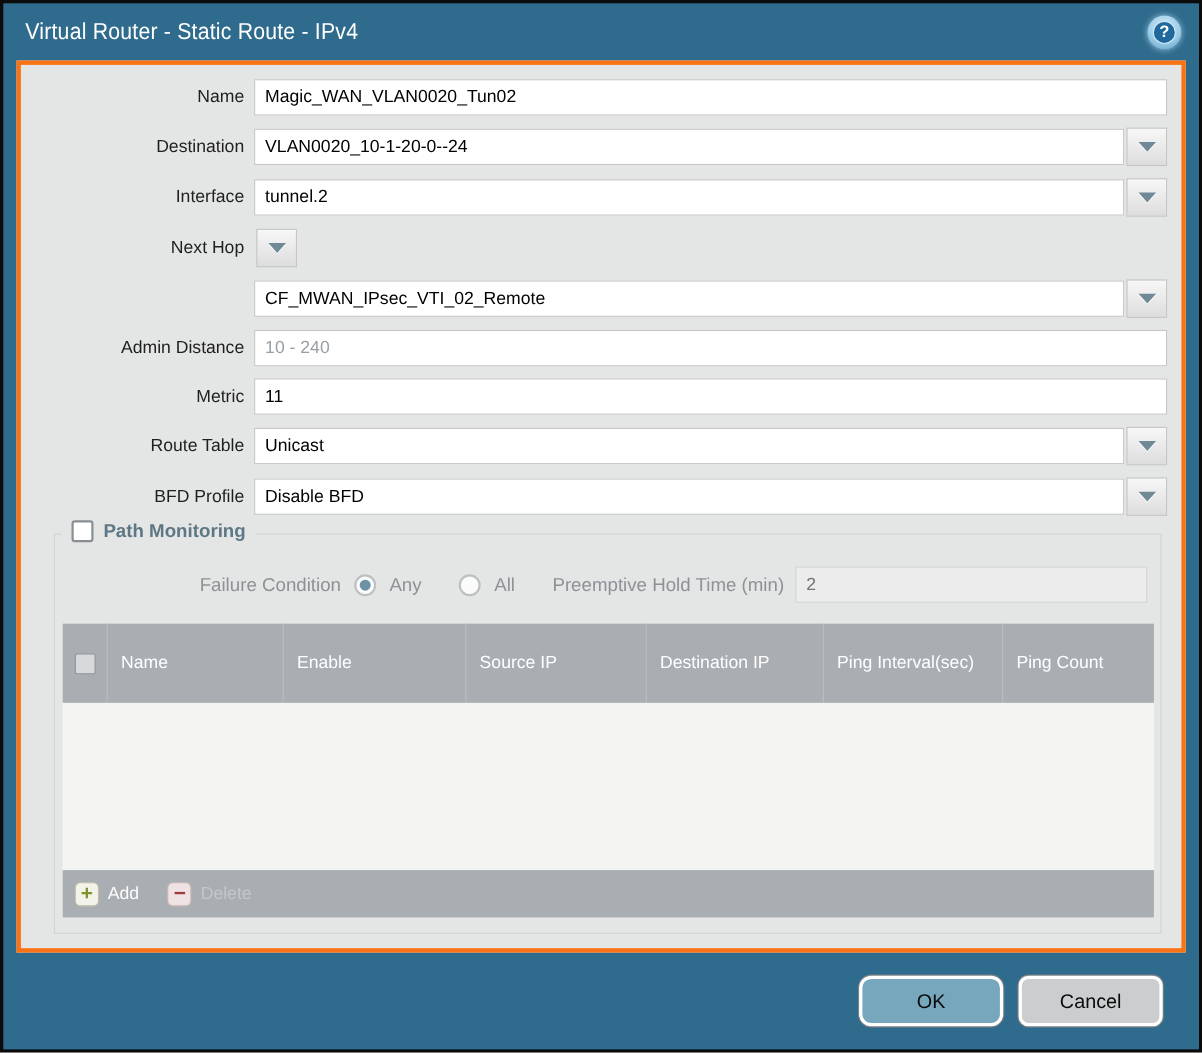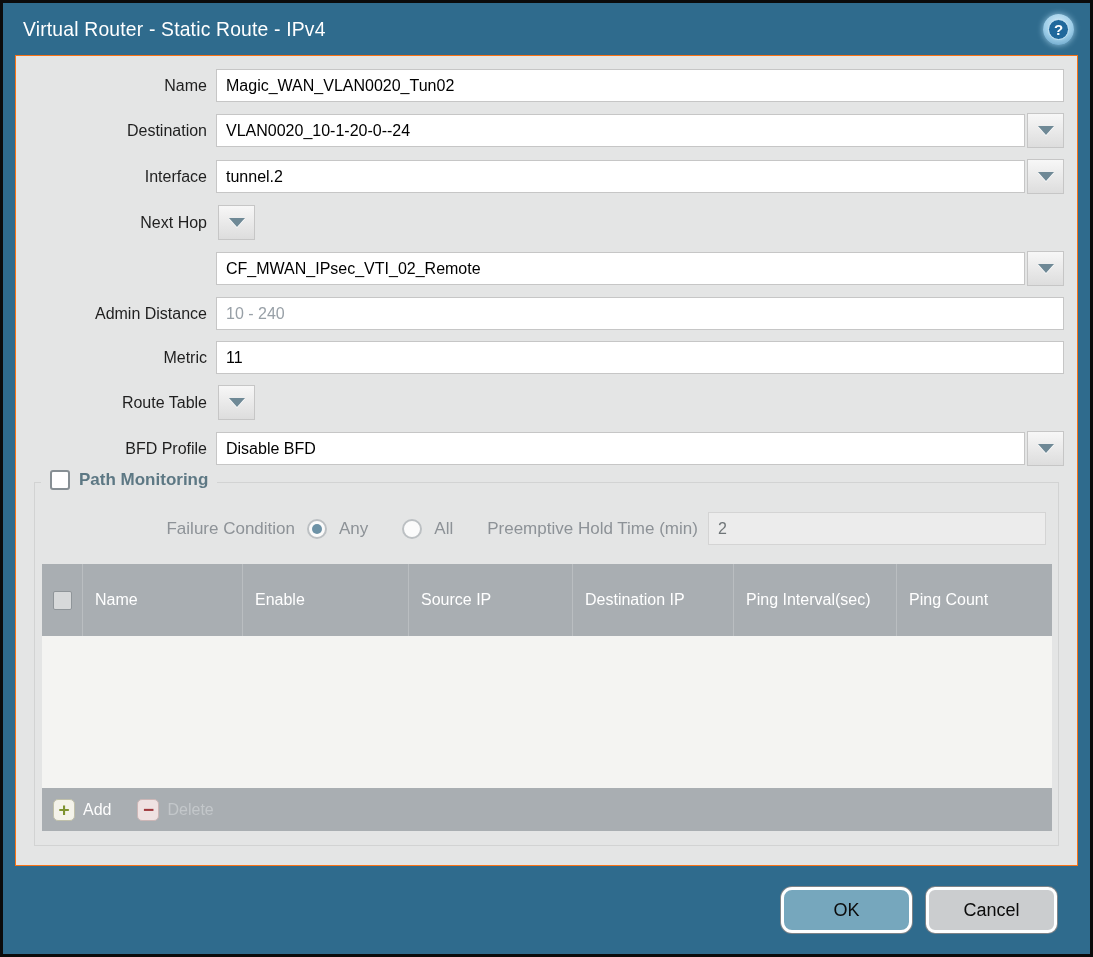--- a/index.html
+++ b/index.html
@@ -10,21 +10,21 @@
   
   .titlebar { height:52px; flex:none; display:flex; align-items:center; padding:0 16px 0 20px; }
   .title { color:#fff; font-size:21px; letter-spacing:0.2px; transform:scaleX(0.92); transform-origin:left center; white-space:nowrap; }
   .help { margin-left:auto; width:31px; height:31px; border-radius:50%;
           background:radial-gradient(circle at 50% 35%, #d6ecf8 0%, #9ccde8 55%, #5795bd 100%);
           box-shadow:0 0 6px rgba(185,225,248,.75); display:flex; align-items:center; justify-content:center; cursor:pointer; }
   .help-inner { width:21px; height:21px; border-radius:50%; background:#20689c; border:1px solid #cfe9f7;
           color:#fff; font-size:15px; font-weight:bold; display:flex; align-items:center; justify-content:center; }
 
   
-  .panel { margin:0 12px; height:811px; flex:none; background:#e4e5e5; border:1px solid #f97316; padding-top:13px; }
+  .panel { margin:0 12px; height:811px; flex:none; background:#e4e5e5; border:4px solid #f97316; padding-top:13px;padding-left:12px; }
 
   .row { display:flex; align-items:center; margin:0 13px 11px 0; }
   .row-label { width:200px; flex:none; text-align:right; padding-right:9px; font-size:16px; color:#1f1f1f; }
   .field { flex:1; display:flex; align-items:center; }
   input.text { flex:1; min-width:0; height:33px; border:1px solid #c6c6c6; background:#fff; padding:0 9px;
                font-size:16px; color:#000; font-family:"Liberation Sans", sans-serif; outline:none; }
   input.text::placeholder { color:#98a0a7; opacity:1; }
   input.text:disabled { background:#ececec; border-color:#d4d4d4; color:#6f7578; }
   .ddbtn { width:37px; height:35px; flex:none; margin-left:2px; background:linear-gradient(#f7f7f7,#dddddd);
            border:1px solid #c6c6c6; display:flex; align-items:center; justify-content:center; cursor:pointer; }
@@ -148,20 +148,21 @@
       <div class="row">
         <div class="row-label">Metric</div>
         <div class="field">
           <input class="text" type="text" value="11" style="">
         </div>
       </div>
 
       <div class="row">
         <div class="row-label">Route Table</div>
         <div class="field">
+          <input class="text" type="text" value="Unicast" style="">
           <div class="ddbtn">
             <div class="arrow"></div>
           </div>
         </div>
       </div>
 
       <div class="row">
         <div class="row-label">BFD Profile</div>
         <div class="field">
           <input class="text" type="text" value="Disable BFD" style="">

